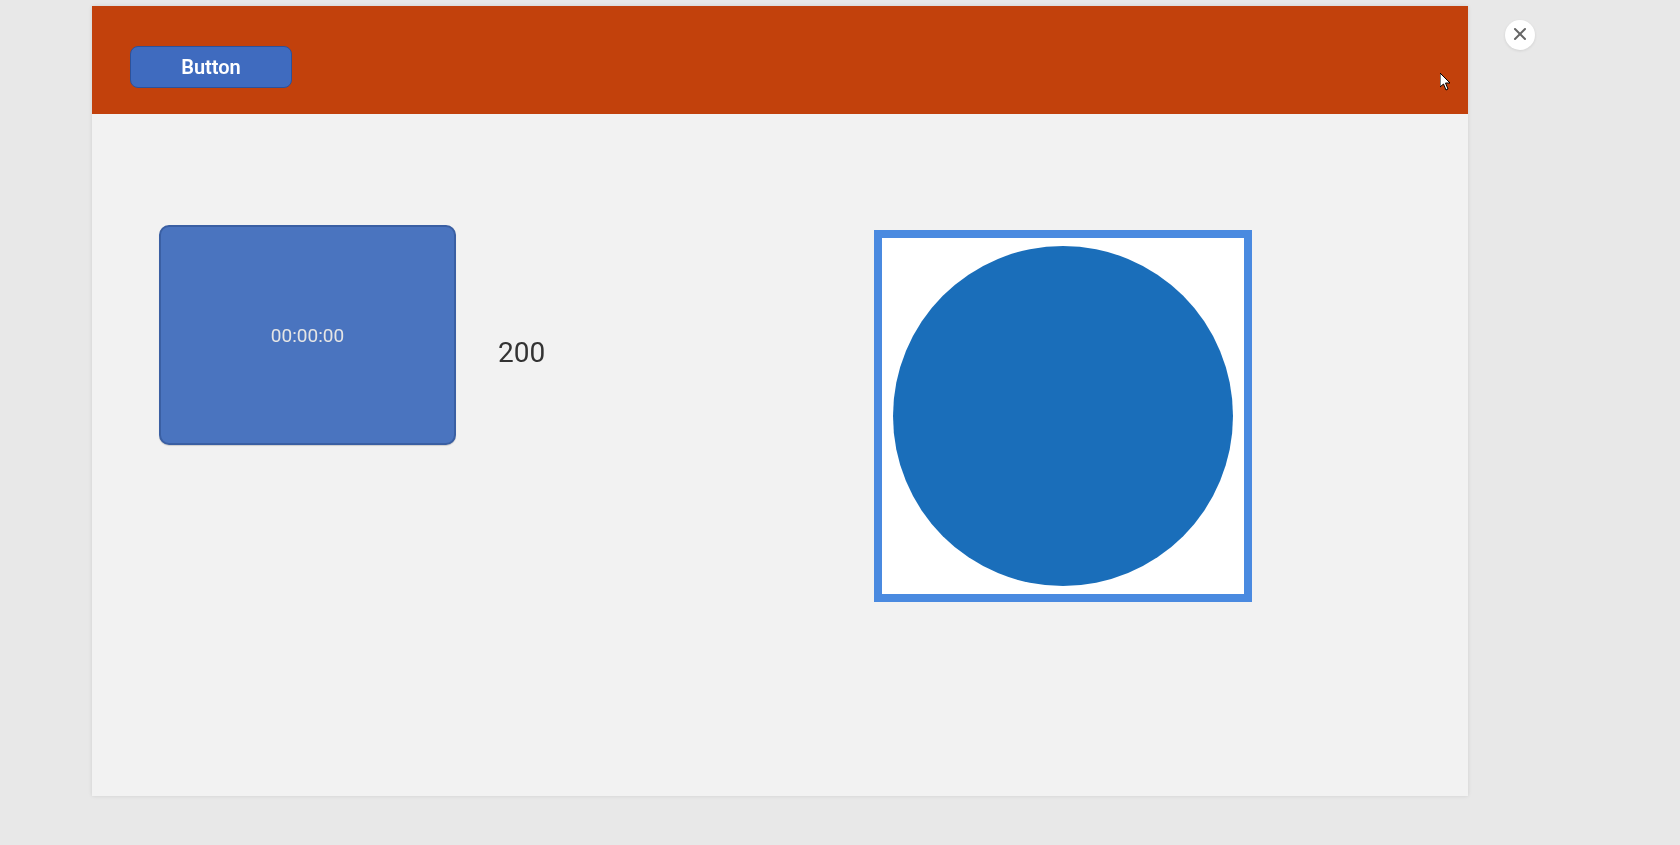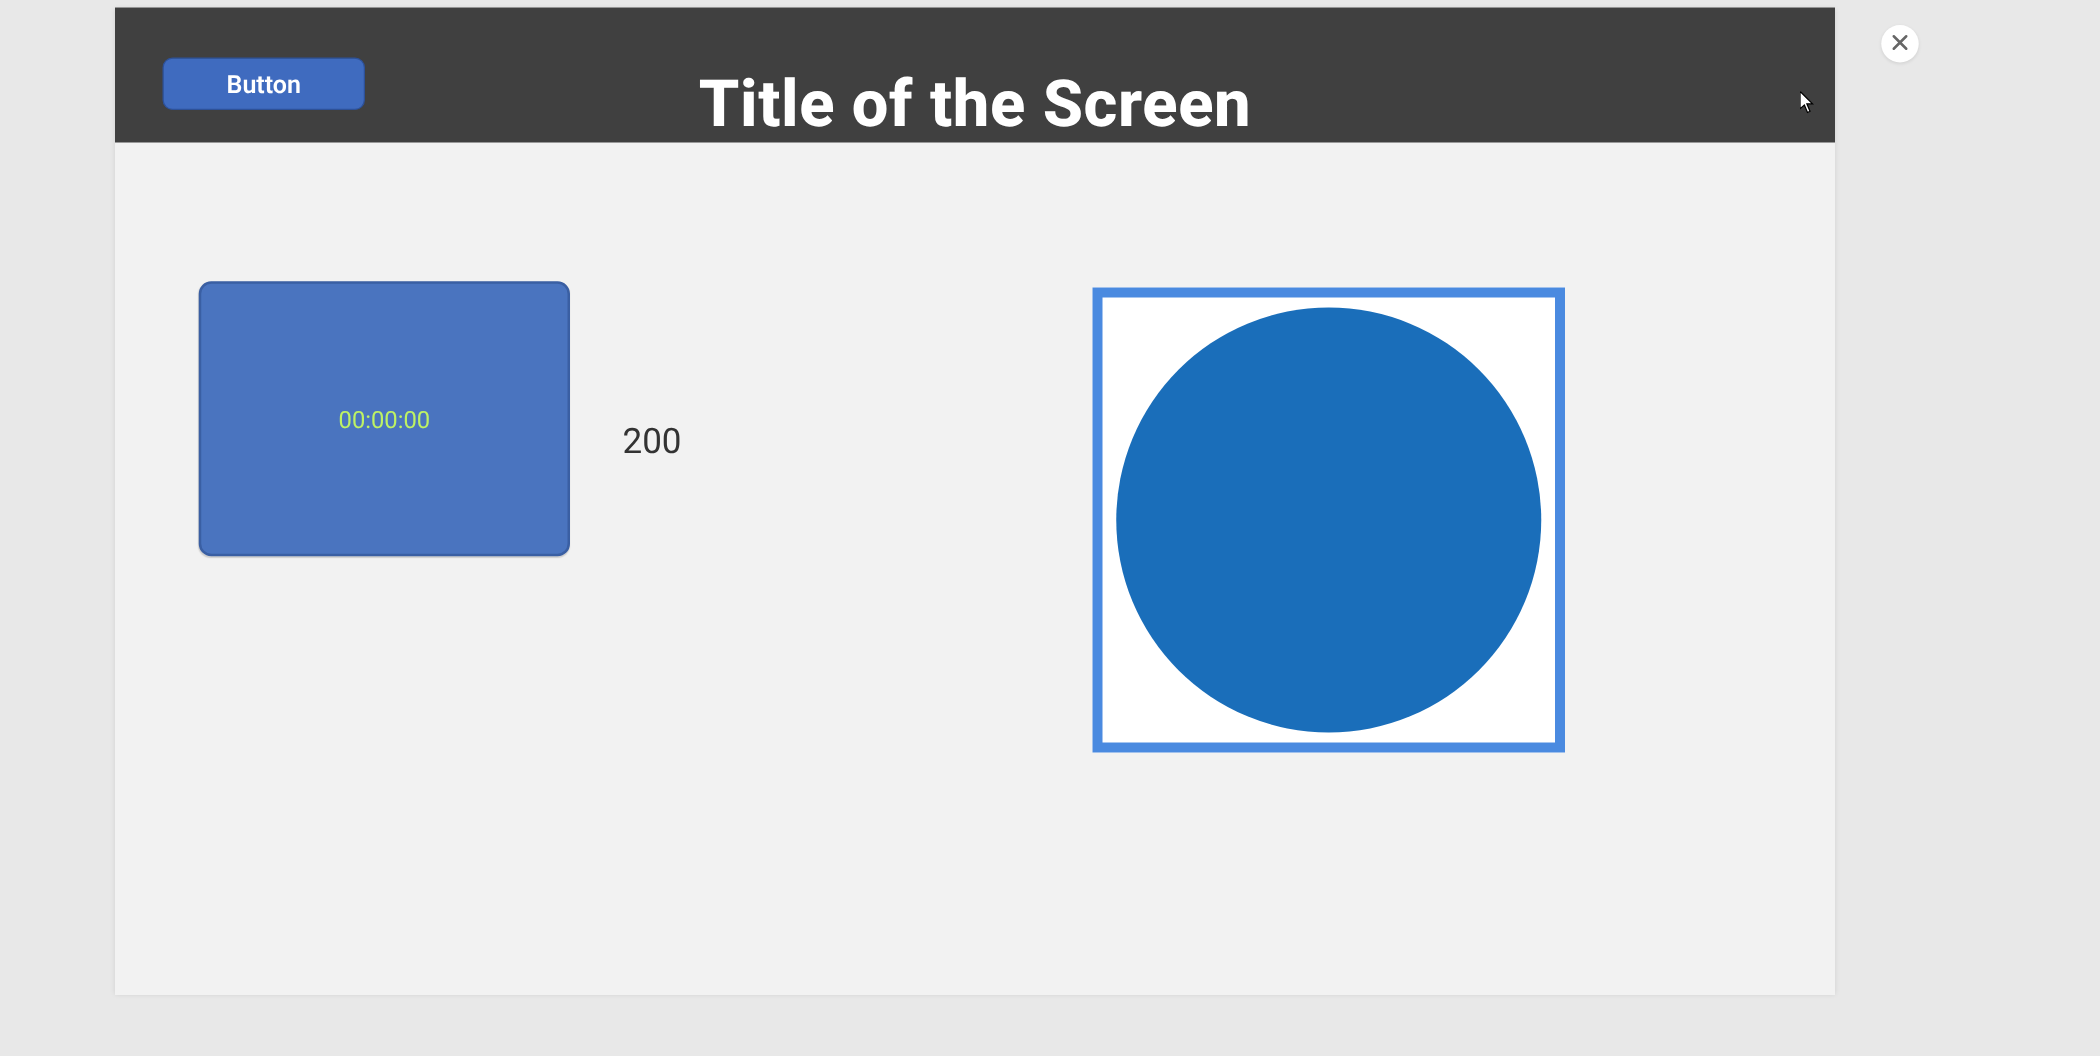--- a/index.html
+++ b/index.html
@@ -39,24 +39,24 @@
       top: 6px;
       left: 92px;
       width: 1376px;
       height: 790px;
       background: #f2f2f2;
       box-shadow: 0 0 4px rgba(0,0,0,0.1);
     }
     .header {
       width: 100%;
       height: 108px;
-      background: #404040;
+      background: #c2410c;
       position: relative;
       display: flex;
-      align-items: flex-end;
+      align-items: flex-start;
     }
     .header-button {
       position: absolute;
       left: 38px;
       top: 40px;
       width: 162px;
       height: 42px;
       background: #3f6bbf;
       border: 1px solid #2d5199;
       border-radius: 8px;
@@ -86,21 +86,21 @@
       left: 67px;
       top: 111px;
       width: 297px;
       height: 220px;
       background: #4a74bf;
       border: 2px solid #3a5fa3;
       border-radius: 10px;
       display: flex;
       align-items: center;
       justify-content: center;
-      color: #bef264;
+      color: #e5e5e5;
       font-size: 19px;
       font-weight: 400;
       box-shadow: 0 1px 1px rgba(0,0,0,0.15);
     }
     .number-label {
       position: absolute;
       left: 406px;
       top: 222px;
       font-size: 28px;
       color: #333;
@@ -141,21 +141,20 @@
       <line x1="12" y1="2" x2="2" y2="12"></line>
     </svg>
   </span>
 </div>
 
 <div class="app-frame">
   <div class="header">
     <div class="header-button">
       <span>Button</span>
     </div>
-    <div class="header-title">Title of the Screen</div>
   </div>
   <div class="content">
     <div class="timer-box">
       <span>00:00:00</span>
     </div>
     <div class="number-label">200</div>
     <div class="circle-container">
       <div class="circle"></div>
     </div>
   </div>

